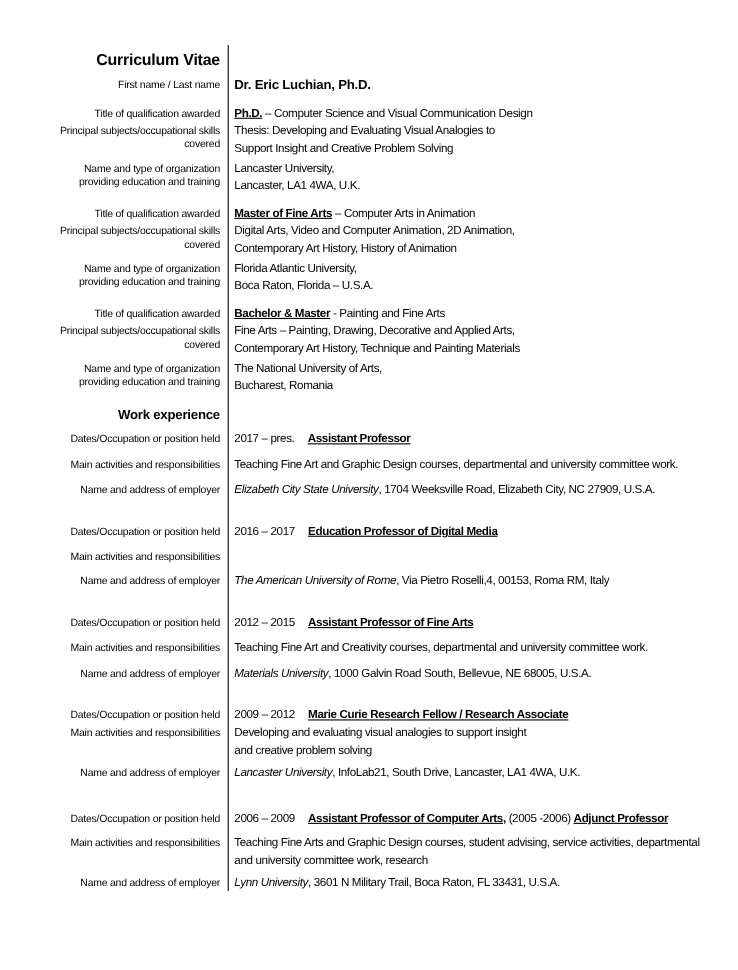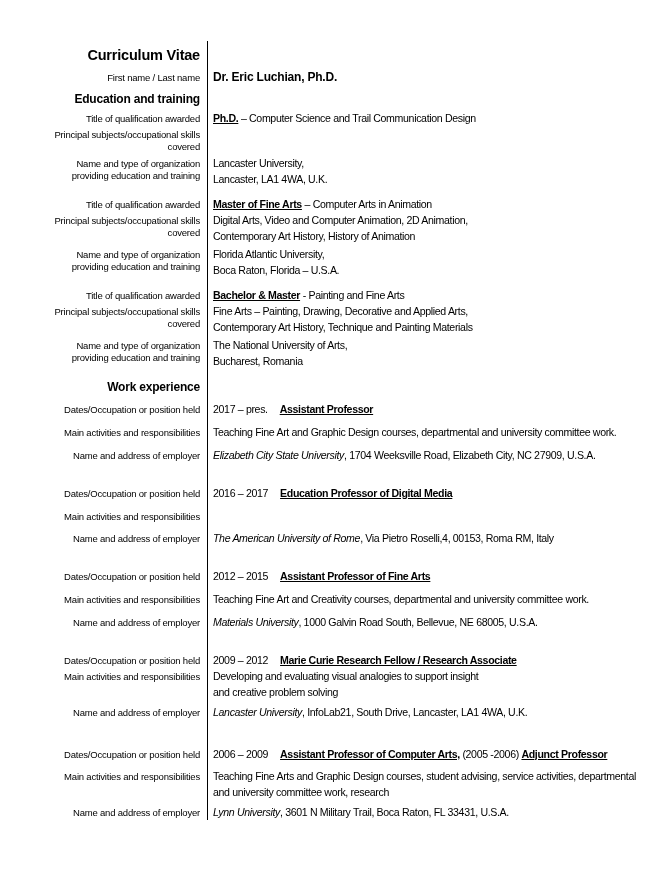--- a/index.html
+++ b/index.html
@@ -51,32 +51,33 @@
   </div>
 
   <div class="body-rows">
 
     <div class="row mb7">
       <div class="label">First name / Last name</div>
       <div class="content name-val">Dr. Eric Luchian, Ph.D.</div>
     </div>
 
     <div class="row mb3">
-      <div class="label h2">Education and training</div>
       <div class="content"></div>
     </div>
 
     <div>
       <div class="row mb0">
         <div class="label">Title of qualification awarded</div>
-        <div class="content"><span class="bu">Ph.D.</span><span> – Computer Science and Trail Communication Design</span></div>
+        <div class="content"><span class="bu">Ph.D.</span><span> – Computer Science and Visual Communication Design</span></div>
       </div>
       <div class="row mb2">
         <div class="label">Principal subjects/occupational skills
 covered</div>
+        <div class="content pre">Thesis: Developing and Evaluating Visual Analogies to
+Support Insight and Creative Problem Solving</div>
       </div>
       <div class="row mb9">
         <div class="label">Name and type of organization
 providing education and training</div>
         <div class="content pre">Lancaster University,
 Lancaster, LA1 4WA, U.K.</div>
       </div>
     </div>
 
     <div>

